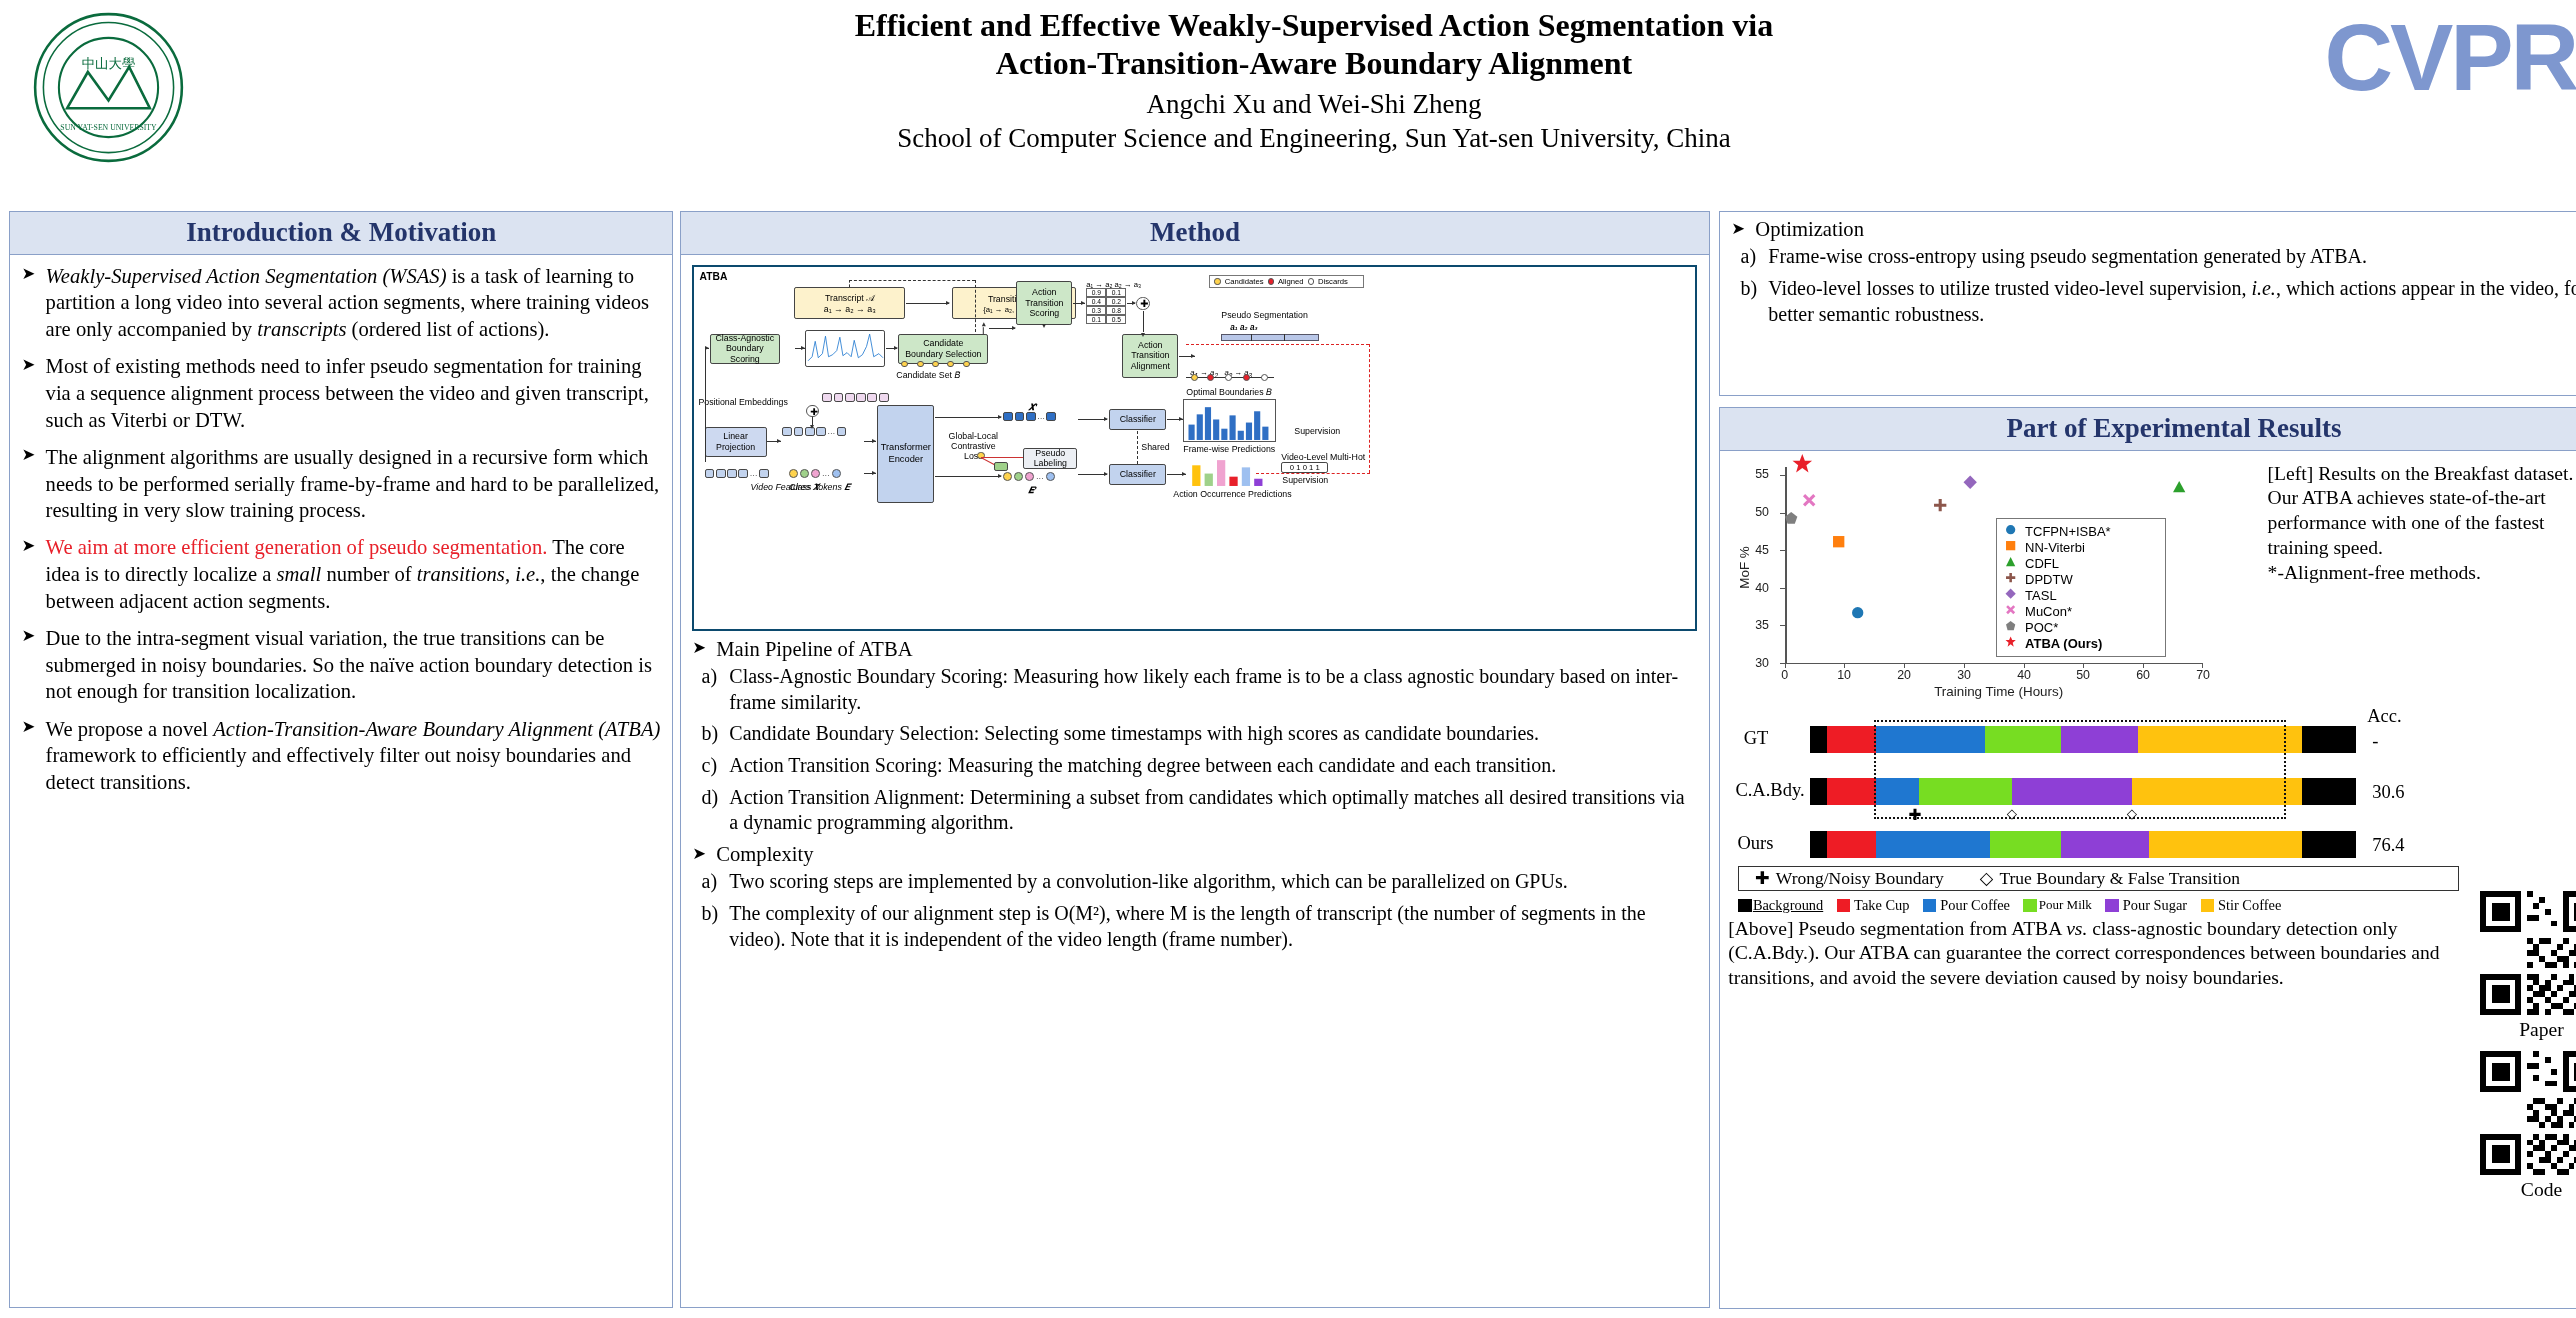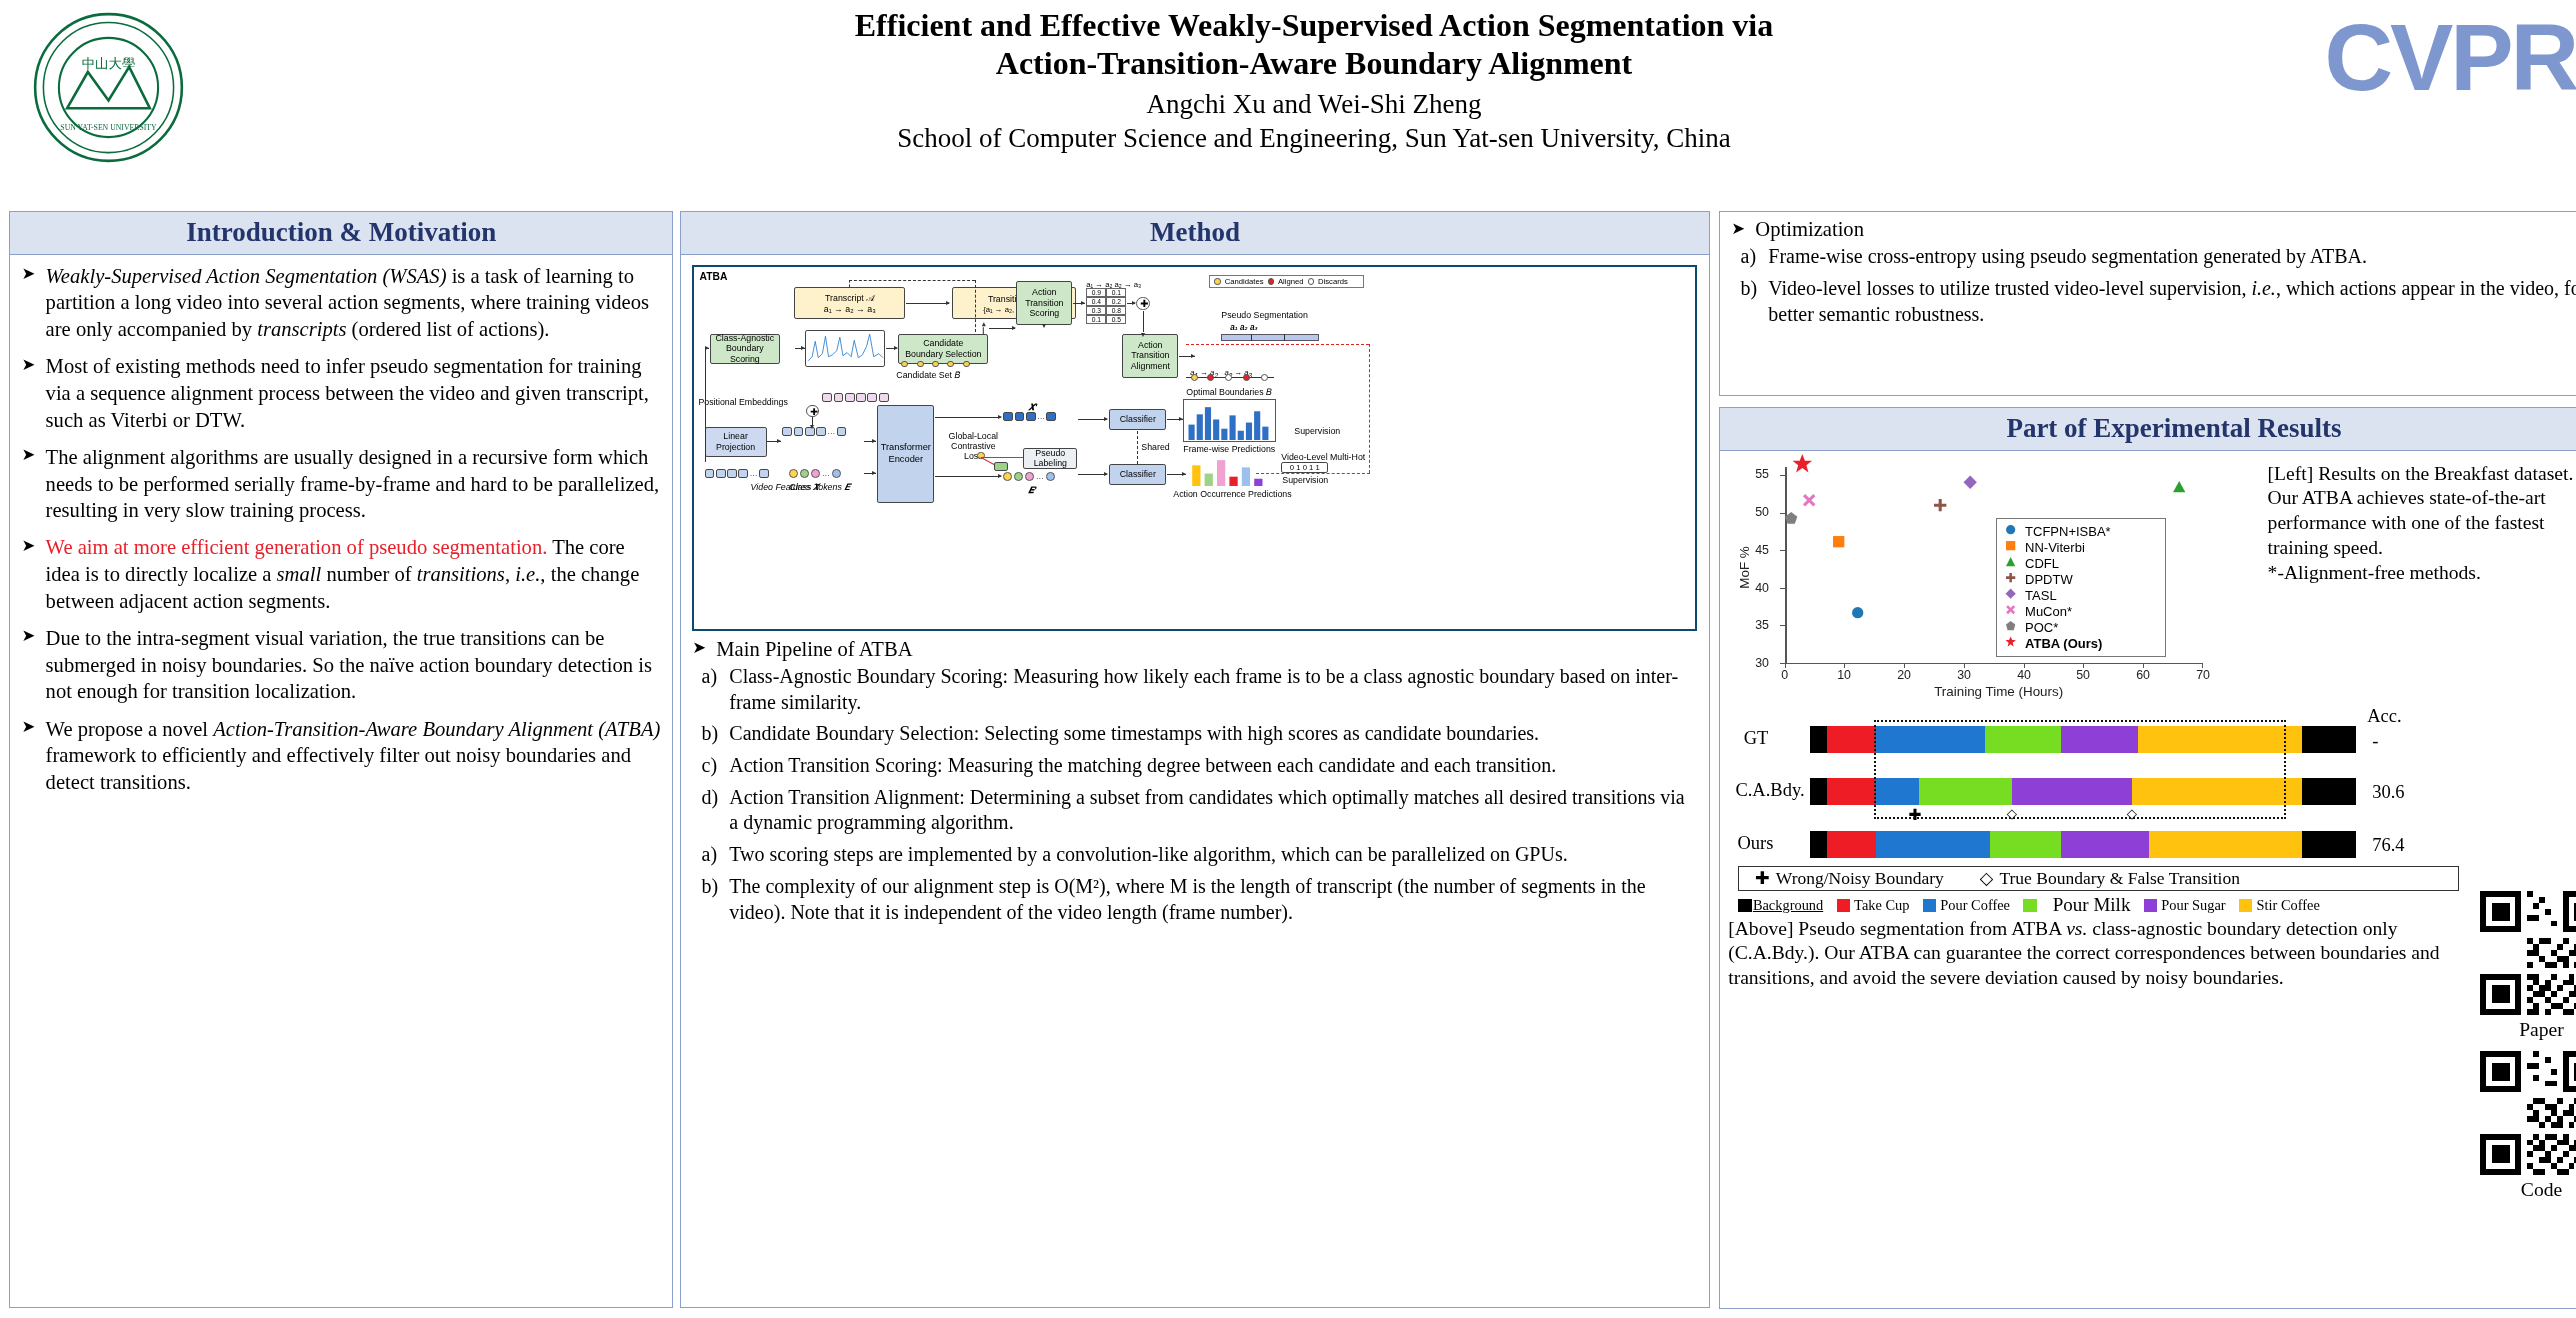--- a/index.html
+++ b/index.html
@@ -395,20 +395,21 @@
       </div>
 
       <div class="sub-head">Main Pipeline of ATBA</div>
       <ol class="alpha">
         <li>Class-Agnostic Boundary Scoring: Measuring how likely each frame is to be a class agnostic boundary based on inter-frame similarity.</li>
         <li>Candidate Boundary Selection: Selecting some timestamps with high scores as candidate boundaries.</li>
         <li>Action Transition Scoring: Measuring the matching degree between each candidate and each transition.</li>
         <li>Action Transition Alignment: Determining a subset from candidates which optimally matches all desired transitions via a dynamic programming algorithm.</li>
       </ol>
 
+      <div class="sub-head">Complexity</div>
       <ol class="alpha">
         <li>Two scoring steps are implemented by a convolution-like algorithm, which can be parallelized on GPUs.</li>
         <li>The complexity of our alignment step is O(M²), where M is the length of transcript (the number of segments in the video). Note that it is independent of the video length (frame number).</li>
       </ol>
     </div>
   </div>
 
   <div class="panel col3-opt">
     <div class="panel-body optbody">
       <div class="sub-head" style="margin-top:2.1px;">Optimization</div>
@@ -633,21 +634,21 @@
               <span>Background</span>
             </div>
           <div style="display:flex; align-items:center; gap:4.1px; font-size:14.4px;">
               <span style="width:13.4px;height:13.4px;background:#ee1c25;display:inline-block;"></span>
               <span>Take Cup</span>
             </div>
           <div style="display:flex; align-items:center; gap:4.1px; font-size:14.4px;">
               <span style="width:13.4px;height:13.4px;background:#1f77d0;display:inline-block;"></span>
               <span>Pour Coffee</span>
             </div>
-          <div style="display:flex; align-items:center; gap:16px; font-size:19px;">
+          <div style="display:flex; align-items:center; gap:2px; font-size:13px;">
               <span style="width:13.4px;height:13.4px;background:#77dd22;display:inline-block;"></span>
               <span>Pour Milk</span>
             </div>
           <div style="display:flex; align-items:center; gap:4.1px; font-size:14.4px;">
               <span style="width:13.4px;height:13.4px;background:#8e3fd6;display:inline-block;"></span>
               <span>Pour Sugar</span>
             </div>
           <div style="display:flex; align-items:center; gap:4.1px; font-size:14.4px;">
               <span style="width:13.4px;height:13.4px;background:#ffc20e;display:inline-block;"></span>
               <span>Stir Coffee</span>

